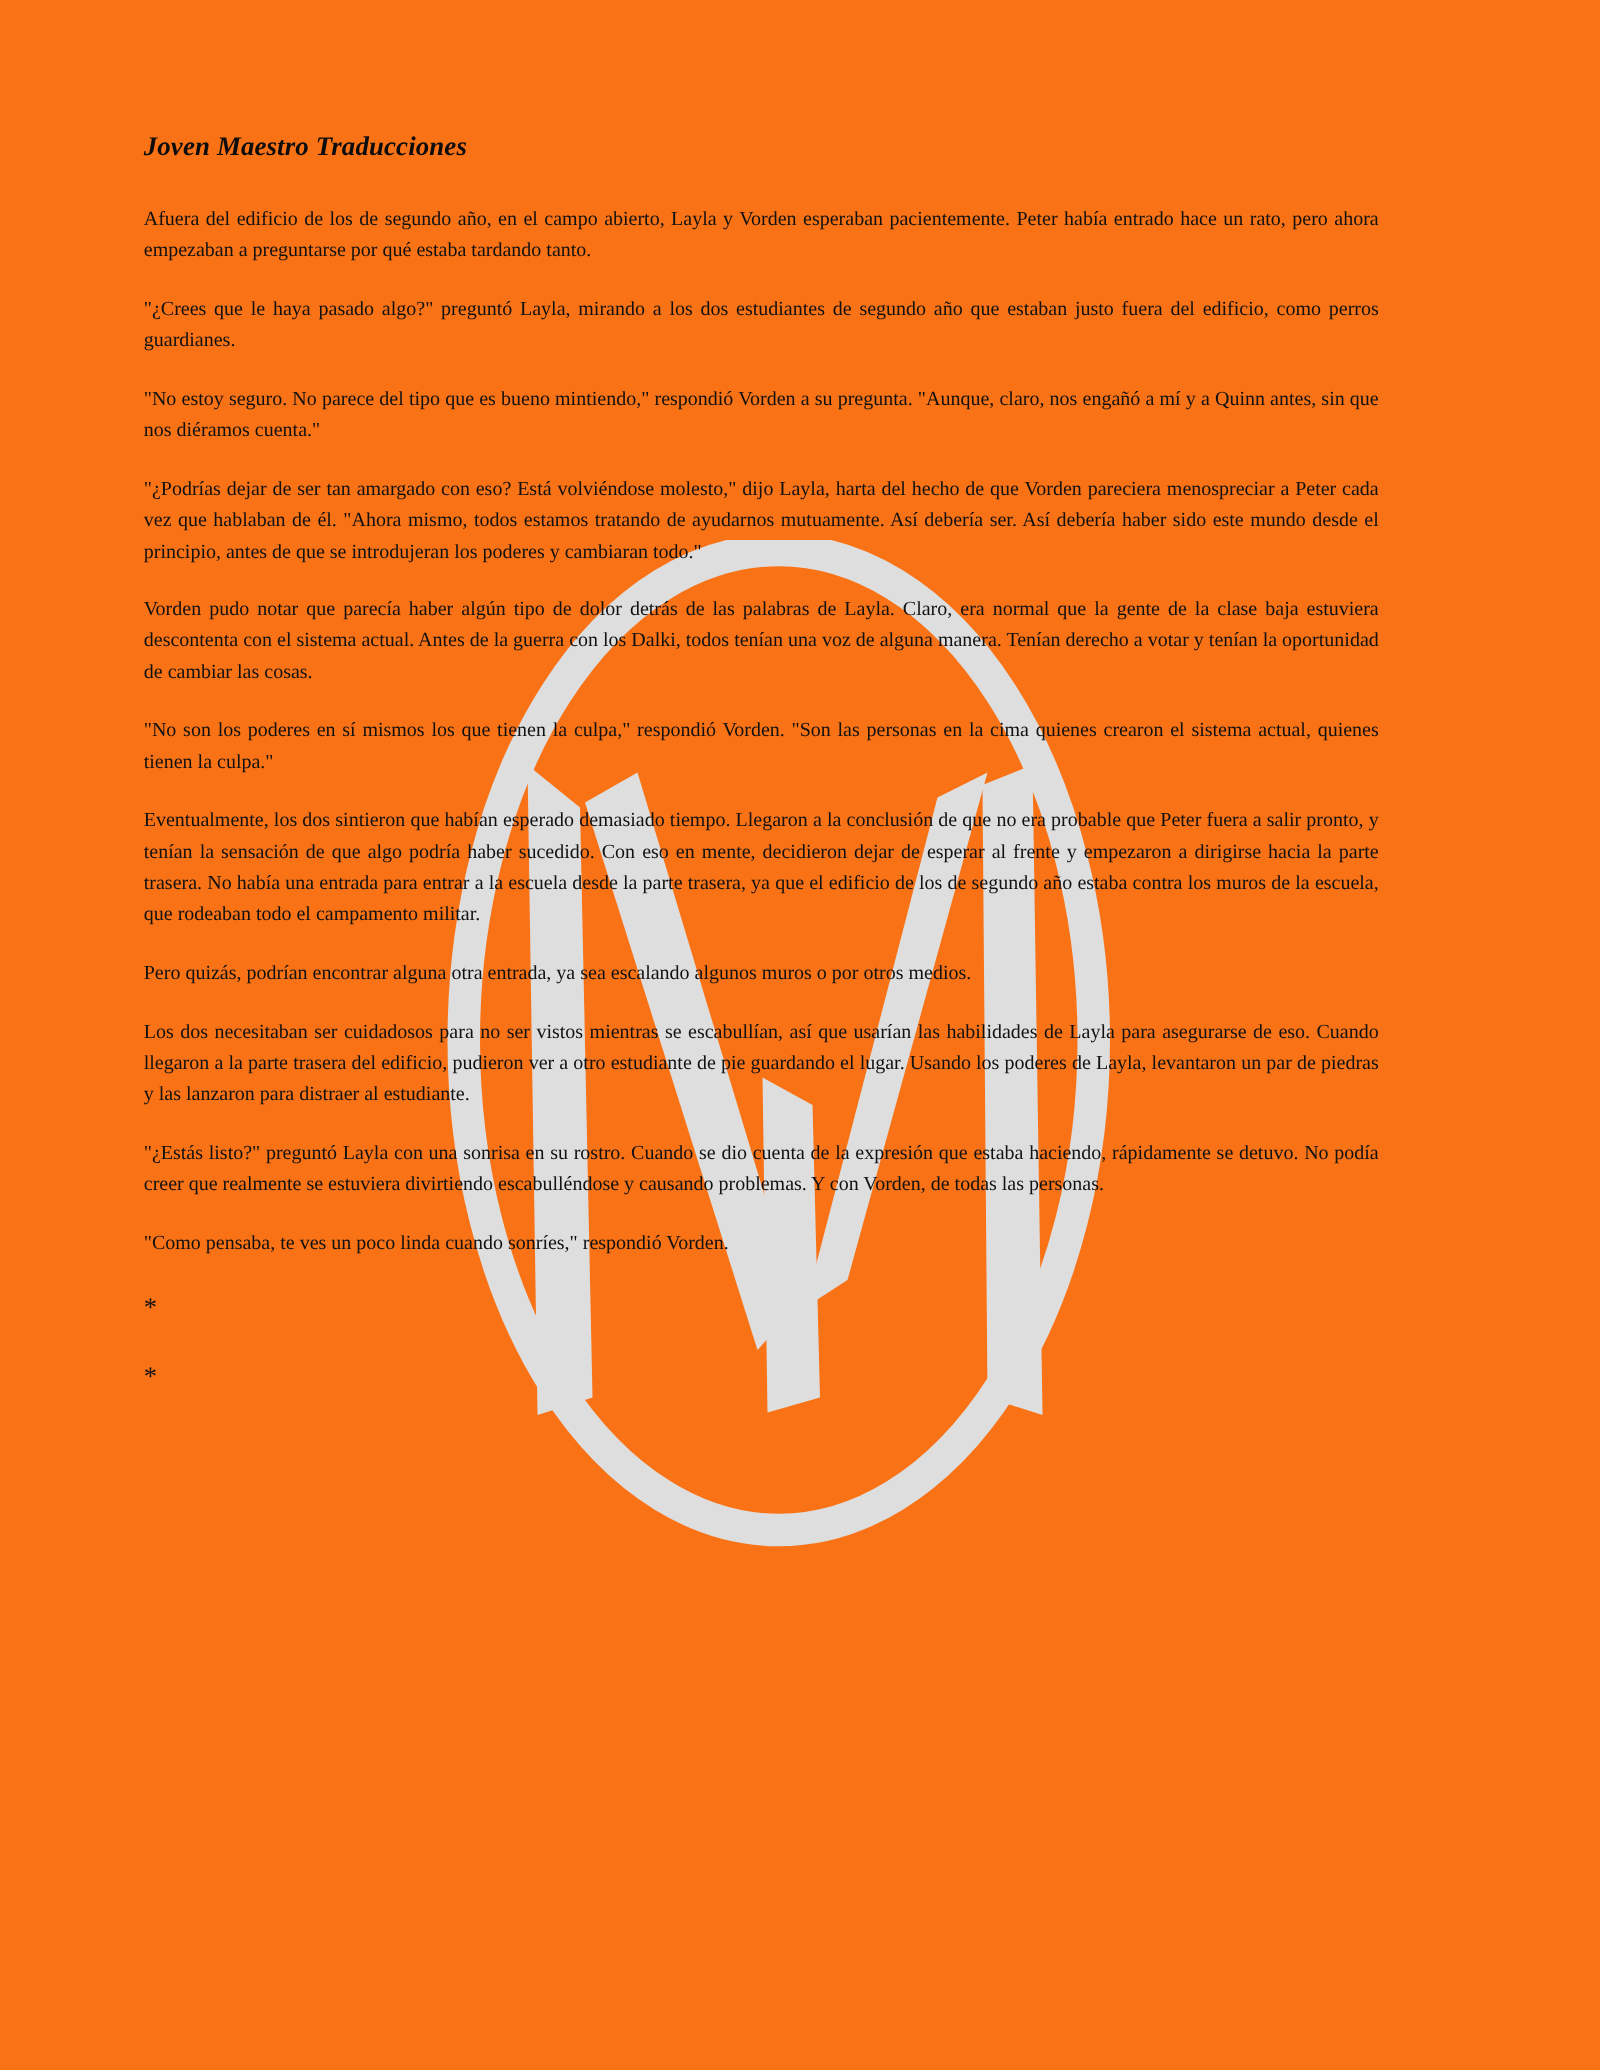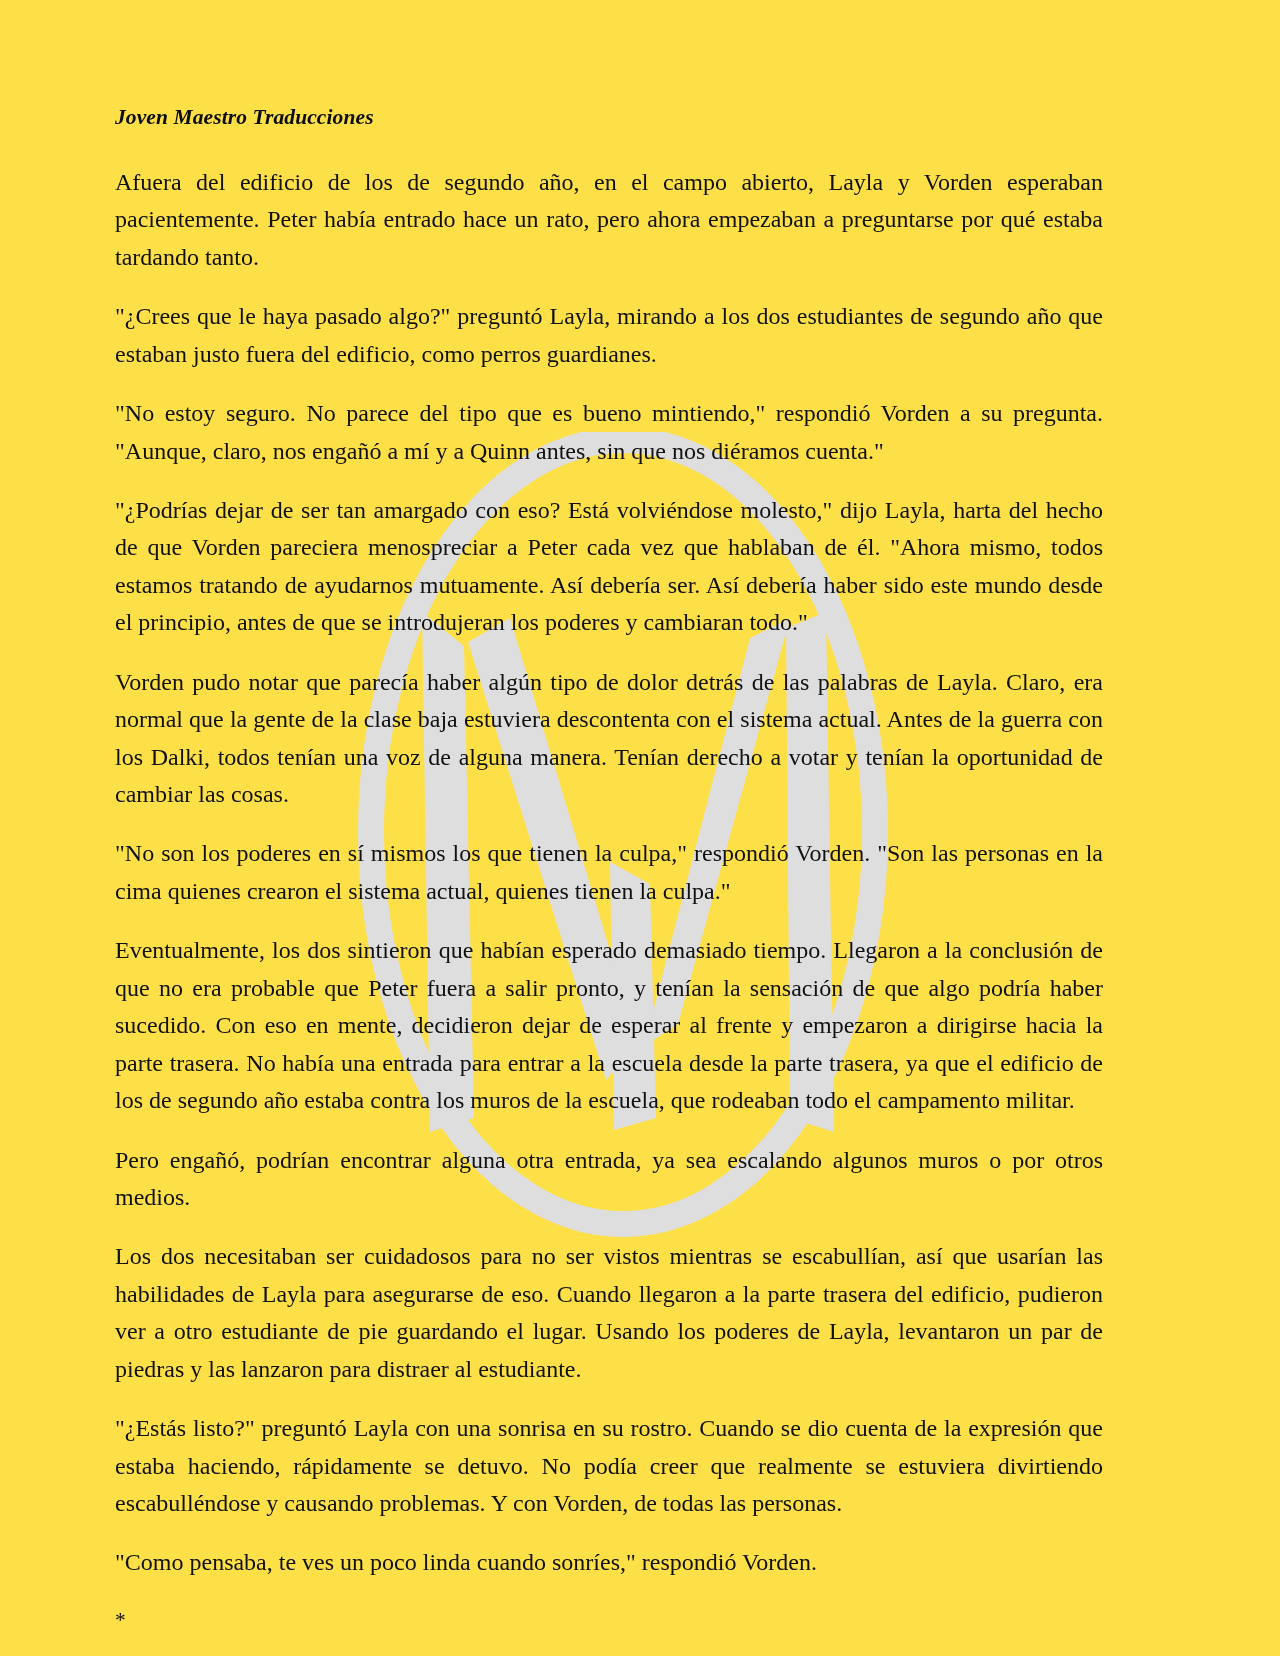--- a/index.html
+++ b/index.html
@@ -13,21 +13,21 @@
     font-family: "Liberation Serif", "DejaVu Serif", serif;
     color: #111111;
     position: relative;
     overflow: hidden;
   }
 
   #page {
     position: relative;
     width: 1280px;
     height: 1656px;
-    background: #fde047;
+    background: #f97316;
   }
 
   
   #watermark {
     position: absolute;
     left: 338px;
     top: 432px;
     width: 570px;
     height: 806px;
     pointer-events: none;
@@ -52,21 +52,21 @@
     font-size: 21.5px;
     font-weight: bold;
     font-style: italic;
     margin: 0 0 33px 0;
     line-height: 1.25;
     letter-spacing: 0.1px;
     color: #0d0d0d;
   }
 
   p.para {
-    font-size: 24px;
+    font-size: 16px;
     line-height: 1.56;
     margin: 0 0 22px 0;
     text-align: justify;
     text-justify: inter-word;
     color: #111111;
     hyphens: none;
   }
 
   p.sep {
     font-size: 21.3px;
@@ -106,21 +106,21 @@
 
     <h1 id="doc-title">Joven Maestro Traducciones</h1>
 
     <p class="para">Afuera del edificio de los de segundo año, en el campo abierto, Layla y Vorden esperaban pacientemente. Peter había entrado hace un rato, pero ahora empezaban a preguntarse por qué estaba tardando tanto.</p>
     <p class="para">"¿Crees que le haya pasado algo?" preguntó Layla, mirando a los dos estudiantes de segundo año que estaban justo fuera del edificio, como perros guardianes.</p>
     <p class="para">"No estoy seguro. No parece del tipo que es bueno mintiendo," respondió Vorden a su pregunta. "Aunque, claro, nos engañó a mí y a Quinn antes, sin que nos diéramos cuenta."</p>
     <p class="para">"¿Podrías dejar de ser tan amargado con eso? Está volviéndose molesto," dijo Layla, harta del hecho de que Vorden pareciera menospreciar a Peter cada vez que hablaban de él. "Ahora mismo, todos estamos tratando de ayudarnos mutuamente. Así debería ser. Así debería haber sido este mundo desde el principio, antes de que se introdujeran los poderes y cambiaran todo."</p>
     <p class="para">Vorden pudo notar que parecía haber algún tipo de dolor detrás de las palabras de Layla. Claro, era normal que la gente de la clase baja estuviera descontenta con el sistema actual. Antes de la guerra con los Dalki, todos tenían una voz de alguna manera. Tenían derecho a votar y tenían la oportunidad de cambiar las cosas.</p>
     <p class="para">"No son los poderes en sí mismos los que tienen la culpa," respondió Vorden. "Son las personas en la cima quienes crearon el sistema actual, quienes tienen la culpa."</p>
     <p class="para">Eventualmente, los dos sintieron que habían esperado demasiado tiempo. Llegaron a la conclusión de que no era probable que Peter fuera a salir pronto, y tenían la sensación de que algo podría haber sucedido. Con eso en mente, decidieron dejar de esperar al frente y empezaron a dirigirse hacia la parte trasera. No había una entrada para entrar a la escuela desde la parte trasera, ya que el edificio de los de segundo año estaba contra los muros de la escuela, que rodeaban todo el campamento militar.</p>
-    <p class="para">Pero engañó, podrían encontrar alguna otra entrada, ya sea escalando algunos muros o por otros medios.</p>
+    <p class="para">Pero quizás, podrían encontrar alguna otra entrada, ya sea escalando algunos muros o por otros medios.</p>
     <p class="para">Los dos necesitaban ser cuidadosos para no ser vistos mientras se escabullían, así que usarían las habilidades de Layla para asegurarse de eso. Cuando llegaron a la parte trasera del edificio, pudieron ver a otro estudiante de pie guardando el lugar. Usando los poderes de Layla, levantaron un par de piedras y las lanzaron para distraer al estudiante.</p>
     <p class="para">"¿Estás listo?" preguntó Layla con una sonrisa en su rostro. Cuando se dio cuenta de la expresión que estaba haciendo, rápidamente se detuvo. No podía creer que realmente se estuviera divirtiendo escabulléndose y causando problemas. Y con Vorden, de todas las personas.</p>
     <p class="para">"Como pensaba, te ves un poco linda cuando sonríes," respondió Vorden.</p>
 
     <p class="sep">*</p>
     <p class="sep">*</p>
 
   </div>
 </div>
 

